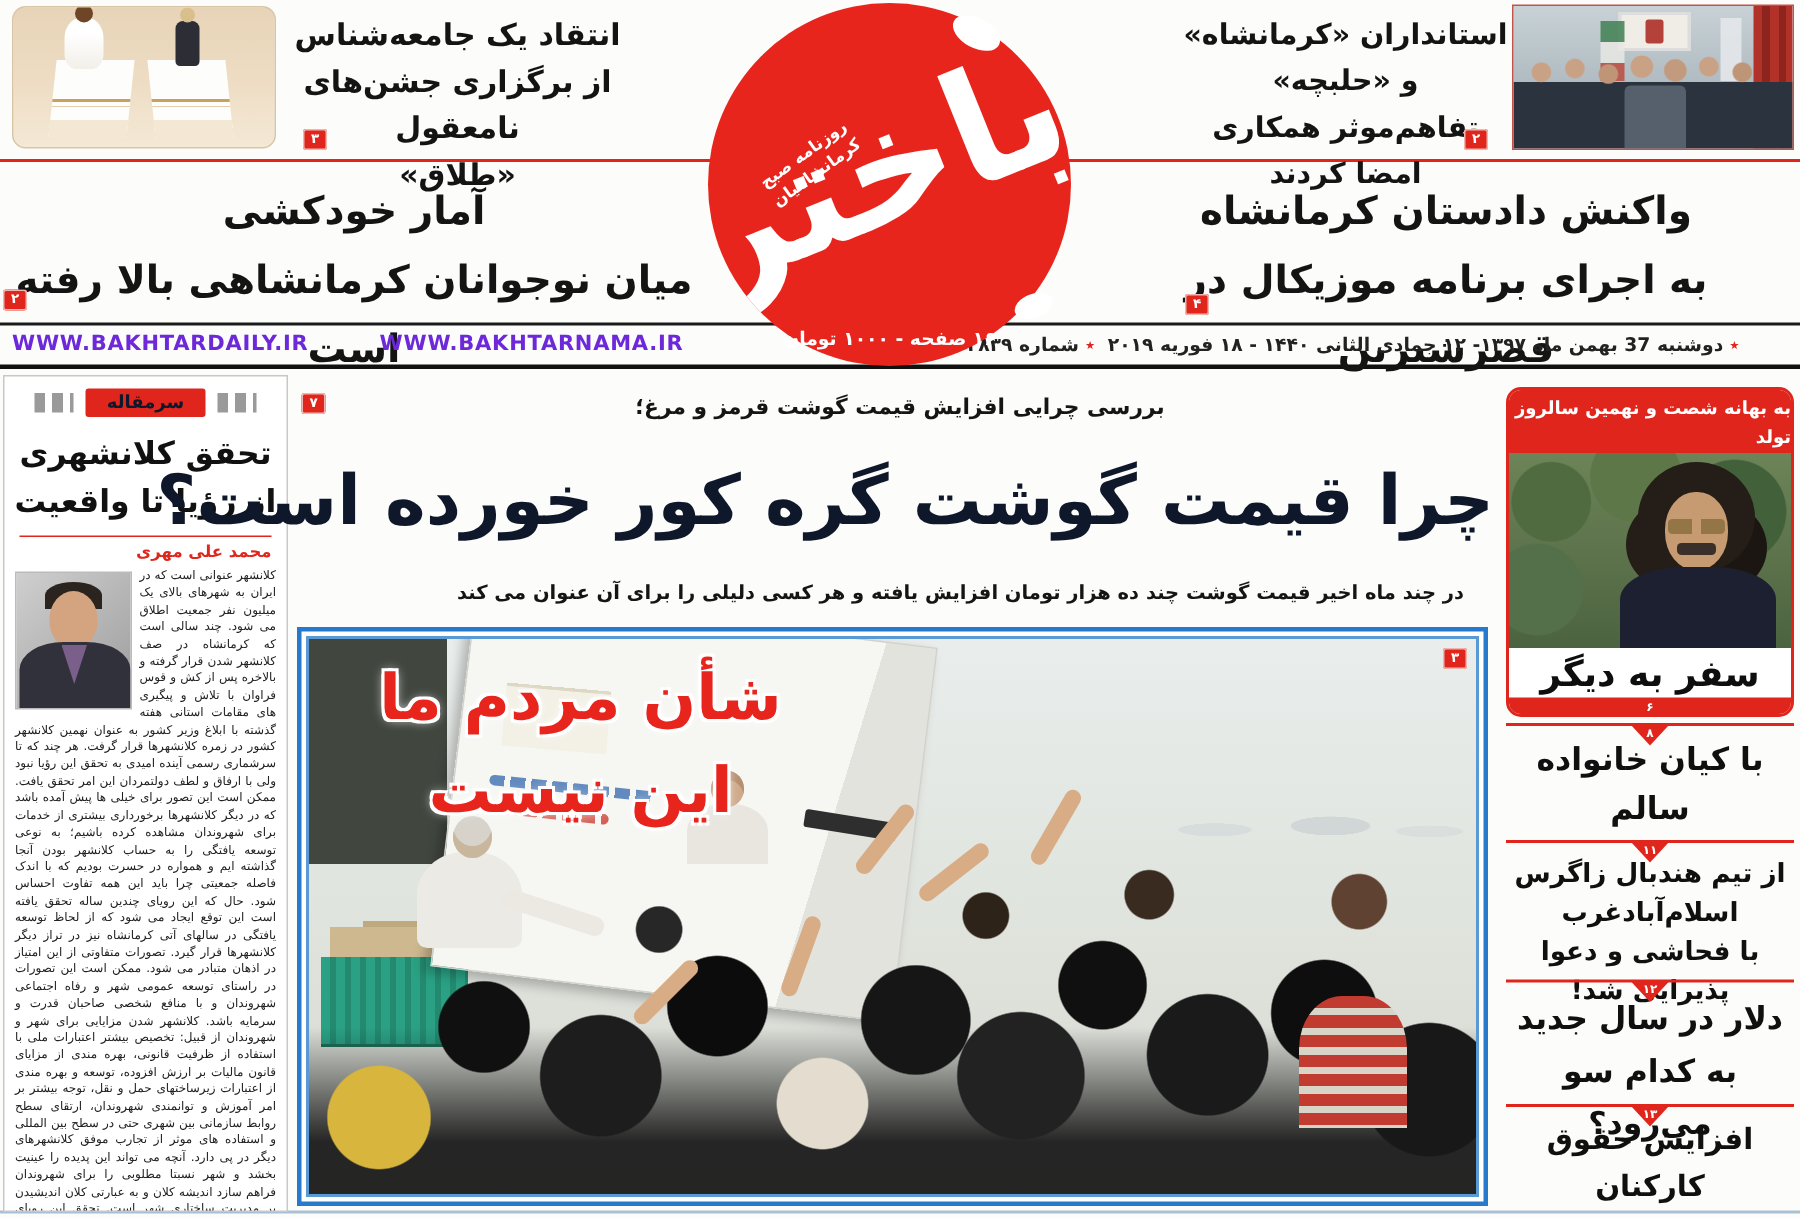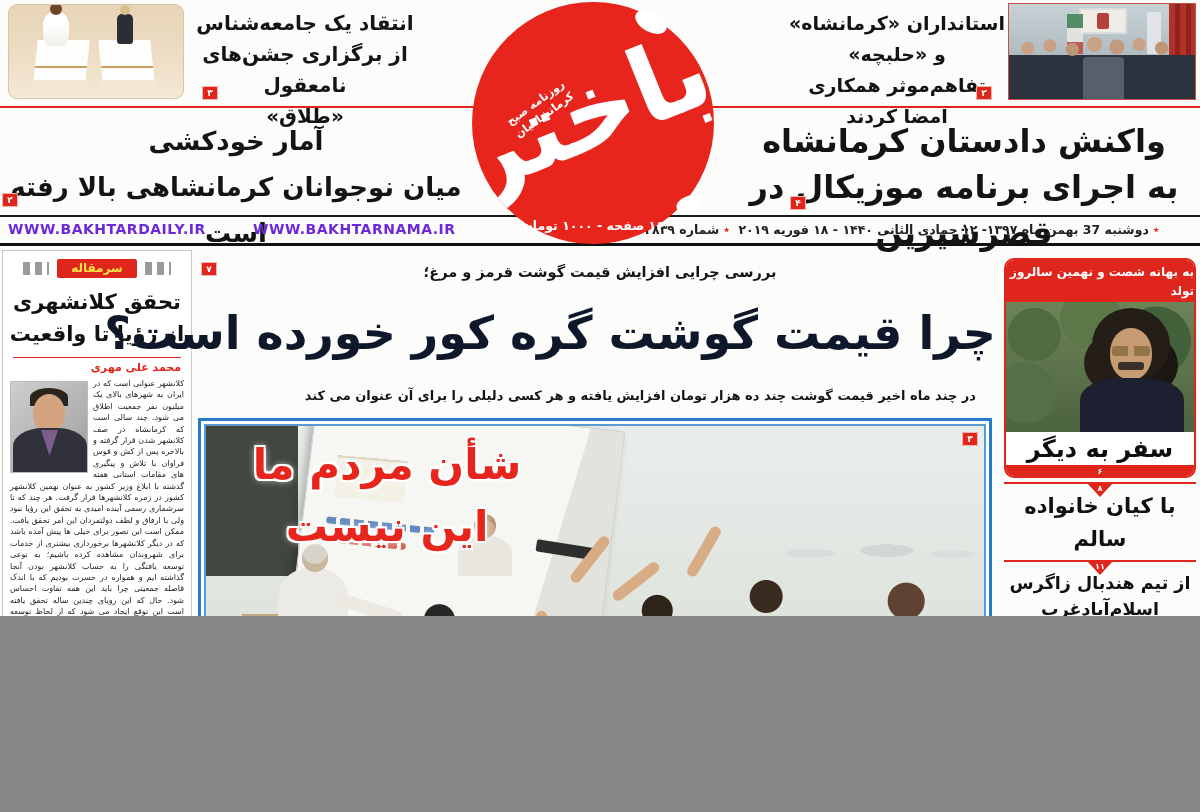--- a/index.html
+++ b/index.html
@@ -1,18 +1,18 @@
 <!DOCTYPE html>
 <html lang="fa"><head>
 <meta charset="utf-8">
 <style>
   html,body{margin:0;padding:0;background:#888;}
   *{box-sizing:border-box;}
   #page{
-    position:relative;width:1200px;height:616px;margin:0 auto;
+    position:relative;width:1200px;height:812px;margin:0 auto;
     background:#fcfcfa;overflow:hidden;direction:rtl;
     font-family:"DejaVu Sans",sans-serif;color:#151515;
   }
   .abs{position:absolute;}
 
   
   .redline{left:0;top:106px;width:1200px;height:2px;background:#e0261c;}
   .blackline1{left:0;top:215px;width:1200px;height:2px;background:#1b1b1b;}
   .blackline2{left:0;top:243px;width:1200px;height:3px;background:#111;}
   .bottomline{left:0;top:807px;width:1200px;height:2px;background:#a9bfd4;}
@@ -22,21 +22,21 @@
     width:16px;height:14px;background:#e0261c;border-radius:2px;
     color:#fff;font-size:9px;font-weight:bold;text-align:center;line-height:14px;
     box-shadow:0 0 0 1px #f3b5af inset;
   }
 
   
   .hl{font-weight:bold;text-align:center;color:#141414;}
   .hl-divorce{left:188px;top:8px;width:234px;font-size:20px;line-height:31px;}
   .hl-governors{left:788px;top:8px;width:218px;font-size:19px;line-height:31px;}
   .hl-suicide{left:0;top:118px;width:472px;font-size:26px;line-height:46px;}
-  .hl-prosecutor{left:728px;top:118px;width:472px;font-size:32px;line-height:46px;}
+  .hl-prosecutor{left:728px;top:118px;width:472px;font-size:26px;line-height:46px;}
 
   
   .photo-cake{left:8px;top:4px;width:176px;height:95px;border-radius:9px;overflow:hidden;
     background:linear-gradient(180deg,#e7d4b8 0%,#eeddc4 55%,#f4e9d6 100%);border:1px solid #d9c5a5;}
   .cake-slice{position:absolute;bottom:6px;width:52px;height:52px;background:#fdfdfb;
     box-shadow:inset 0 -26px 0 -14px #f3e8d4;}
   .cake-slice:before{content:"";position:absolute;left:0;right:0;top:26px;height:5px;
     background:repeating-linear-gradient(180deg,#c9a15e 0 2px,#fdfdfb 2px 5px);}
   .slice-l{left:26px;transform:skewX(-6deg);}
   .slice-r{left:92px;transform:skewX(6deg);}
@@ -85,21 +85,21 @@
   
   .urlbar{left:8px;top:221px;direction:ltr;font-size:14px;font-weight:bold;color:#6d28d9;letter-spacing:.5px;}
   .urlbar span{margin-right:42px;}
   .datebar{left:560px;top:222px;width:632px;text-align:left;font-size:12.5px;font-weight:bold;color:#222;direction:rtl;}
   .star{color:#e0261c;margin:0 4px;}
 
   
   .ed-col{left:2px;top:250px;width:190px;height:558px;border:1px solid #c8c8c8;background:#fff;overflow:hidden;}
   .ed-head{display:flex;align-items:center;justify-content:center;gap:8px;margin-top:8px;}
   .ed-marks{width:26px;height:13px;background:repeating-linear-gradient(90deg,#9a9a9a 0 7px,transparent 7px 12px);}
-  .ed-label{background:#e0261c;color:#fde047;font-size:12px;font-weight:bold;
+  .ed-label{background:#e0261c;color:#0f172a;font-size:12px;font-weight:bold;
     padding:2px 14px 3px;border-radius:2px;}
   .ed-title{text-align:center;font-size:21px;font-weight:bold;line-height:32px;margin-top:8px;color:#111;}
   .ed-rule{width:168px;height:1px;background:#e0261c;margin:7px auto 3px;}
   .ed-author{color:#e0261c;font-size:11px;font-weight:bold;text-align:right;padding:0 10px;}
   .ed-bodywrap{padding:4px 7px 0;font-size:8px;line-height:11.4px;text-align:justify;color:#222;}
   .ed-photo{float:left;width:78px;height:92px;margin:3px 5px 3px 0;border:1px solid #bbb;position:relative;overflow:hidden;
     background:linear-gradient(135deg,#cfcfcf,#9c9c9c);}
   .ed-photo .head{position:absolute;left:22px;top:12px;width:32px;height:38px;border-radius:50% 50% 46% 46%;background:#d3a47f;}
   .ed-photo .hair{position:absolute;left:19px;top:6px;width:38px;height:18px;border-radius:50% 50% 0 0;background:#2b231d;}
   .ed-photo .suit{position:absolute;left:2px;top:46px;width:74px;height:46px;border-radius:40% 40% 0 0;background:#31313b;}

